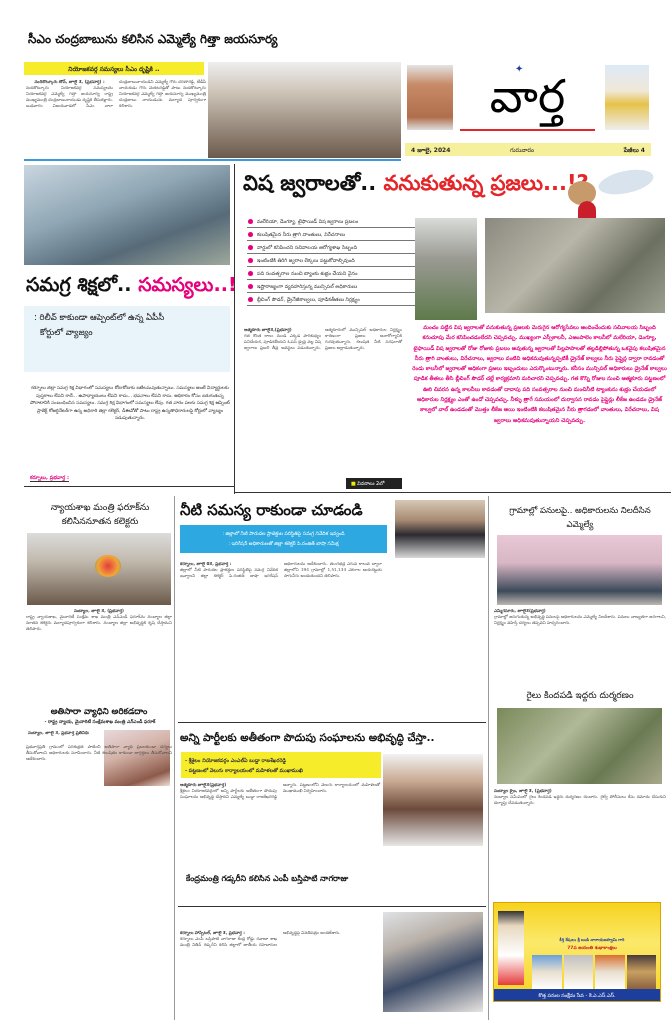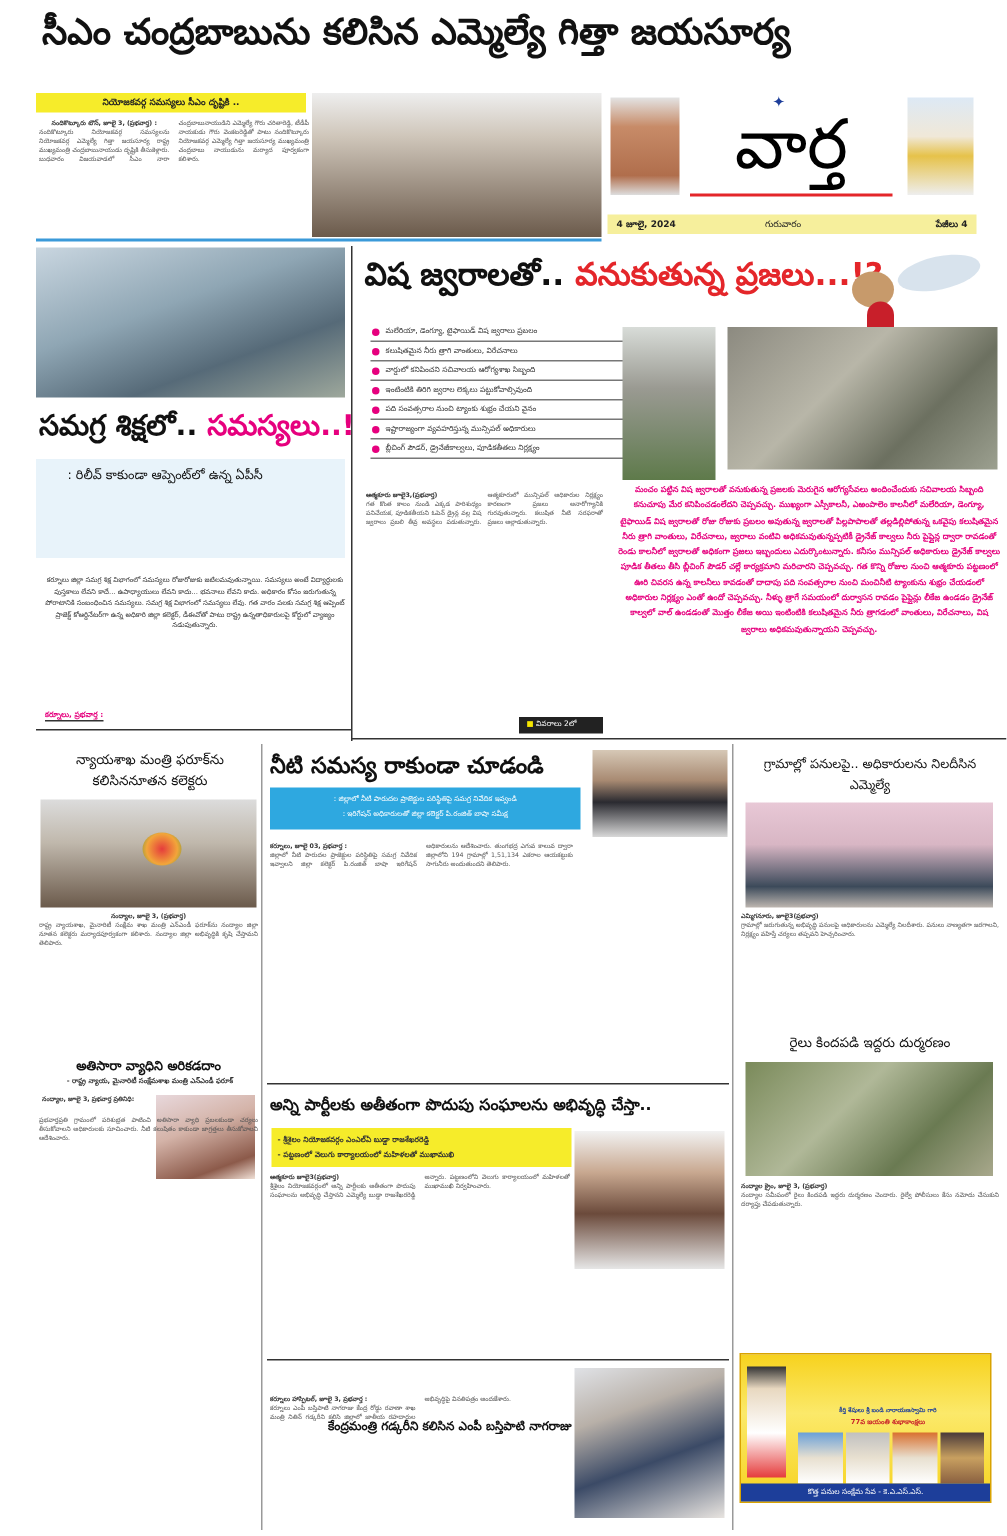--- a/index.html
+++ b/index.html
@@ -10,21 +10,21 @@
 .col2{column-count:2;column-gap:6px}
 .ph-group{background:linear-gradient(180deg,#eee 0%,#cfc6ba 30%,#6b5a4b 100%)}
 .rule{background:#333}
 .bul{font-size:5px;line-height:12px;color:#333;border-bottom:1px solid #777;padding-left:10px;position:relative}
 .bul:before{content:"";position:absolute;left:1px;top:4px;width:5px;height:5px;border-radius:50%;background:#e6007e}
 .pink{color:#e6007e}
 </style>
 </head>
 <body>
 
-<div class="abs hl" style="left:28px;top:10px;width:372px;font-size:24px;line-height:22px;white-space:nowrap">సీఎం చంద్రబాబును కలిసిన ఎమ్మెల్యే గిత్తా జయసూర్య</div>
+<div class="abs hl" style="left:28px;top:28px;width:372px;font-size:12px;line-height:22px;white-space:nowrap">సీఎం చంద్రబాబును కలిసిన ఎమ్మెల్యే గిత్తా జయసూర్య</div>
 <div class="abs" style="left:24px;top:62px;width:180px;height:13px;background:#f6ec2a;font-size:6px;font-weight:bold;text-align:center;line-height:13px">నియోజకవర్గ సమస్యలు సీఎం దృష్టికి ..</div>
 <div class="abs txt col2" style="left:26px;top:79px;width:180px;height:78px">
   <div style="font-weight:bold;color:#333;text-align:center">నందికొట్కూరు టౌన్, జూలై 3, (ప్రభవార్త) :</div>
   <div>నందికొట్కూరు నియోజకవర్గ సమస్యలను నియోజకవర్గ ఎమ్మెల్యే గిత్తా జయసూర్య రాష్ట్ర ముఖ్యమంత్రి చంద్రబాబునాయుడు దృష్టికి తీసుకెళ్లారు. బుధవారం విజయవాడలో సీఎం నారా చంద్రబాబునాయుడిని ఎమ్మెల్యే గౌరు చరితారెడ్డి, టీడీపీ నాయకుడు గౌరు వెంకటరెడ్డితో పాటు నందికొట్కూరు నియోజకవర్గ ఎమ్మెల్యే గిత్తా జయసూర్య ముఖ్యమంత్రి చంద్రబాబు నాయుడును మర్యాద పూర్వకంగా కలిశారు.</div>
 </div>
 <div class="abs ph-group" style="left:208px;top:62px;width:193px;height:96px"></div>
 <div class="abs" style="left:24px;top:159px;width:377px;height:2px;background:#3b9ad9"></div>
 
 <div class="abs" style="left:405px;top:25px;width:246px;height:115px">
   <div style="position:absolute;left:2px;top:40px;width:46px;height:65px;background:linear-gradient(180deg,#e3e3e3 0%,#c78b68 30%,#b06e4c 80%,#ddd 100%)"></div>
@@ -37,22 +37,23 @@
   <span style="position:absolute;left:6px">4 జూలై, 2024</span>
   <span style="position:absolute;left:105px;font-weight:normal">గురువారం</span>
   <span style="position:absolute;right:6px">పేజీలు 4</span>
 </div>
 
 <div class="abs" style="left:24px;top:165px;width:206px;height:100px;background:linear-gradient(160deg,#c9d6e0 0%,#8fa6b4 40%,#566a78 70%,#9ea89c 100%)"></div>
 <div class="abs" style="left:26px;top:273px;width:210px;font-size:19px;font-weight:bold;white-space:nowrap">
   <span style="color:#111">సమగ్ర శిక్షలో..</span>
   <span class="pink">సమస్యలు..!</span>
 </div>
-<div class="abs" style="left:24px;top:306px;width:206px;height:66px;background:#e8f3fa;padding:4px 21px;font-size:8.5px;line-height:15px;color:#111">
+<div class="abs" style="left:24px;top:306px;width:206px;height:66px;background:#e8f3fa;padding:4px 10px;font-size:8.5px;line-height:15px;color:#111">
   <div>: రిలీవ్ కాకుండా ఆప్పెంట్‌లో ఉన్న ఏపీసీ</div>
+  <div style="padding-left:6px">కోర్టులో వ్యాజ్యం</div>
 </div>
 <div class="abs txt" style="left:30px;top:384px;width:200px;height:88px;font-size:4.6px;line-height:7.6px;text-align:center;color:#333">కర్నూలు జిల్లా సమగ్ర శిక్ష విభాగంలో సమస్యలు రోజురోజుకు జటిలమవుతున్నాయి. సమస్యలు అంటే విద్యార్థులకు పుస్తకాలు లేవని కాదే... ఉపాధ్యాయులు లేవని కాదు... భవనాలు లేవని కాదు. అధికారం కోసం జరుగుతున్న పోరాటానికి సంబంధించిన సమస్యలు. సమగ్ర శిక్ష విభాగంలో సమస్యలు లేవు. గత వారం పలకు సమగ్ర శిక్ష ఆప్పెంట్ ప్రాజెక్ట్ కోఆర్డినేటర్‌గా ఉన్న అధికారి జిల్లా కలెక్టర్, డీఈవోతో పాటు రాష్ట్ర ఉన్నతాధికారులపై కోర్టులో వ్యాజ్యం నడుపుతున్నారు.</div>
 <div class="abs pink" style="left:30px;top:474px;font-size:5px;font-weight:bold;border-bottom:1px solid #333">కర్నూలు, ప్రభవార్త :</div>
 <div class="abs rule" style="left:24px;top:486px;width:210px;height:1px"></div>
 
 <div class="abs" style="left:234px;top:164px;width:1px;height:330px;background:#333"></div>
 <div class="abs" style="left:243px;top:170px;font-size:21px;font-weight:bold;white-space:nowrap;line-height:26px">
   <span style="color:#111">విష జ్వరాలతో..</span>
   <span style="color:#e4262a">వనుకుతున్న ప్రజలు...!?</span>
 </div>
@@ -118,21 +119,21 @@
   <div>- శ్రీశైలం నియోజకవర్గం ఎంఎల్ఏ బుడ్డా రాజశేఖరరెడ్డి</div>
   <div>- పట్టణంలో వెలుగు కార్యాలయంలో మహిళలతో ముఖాముఖి</div>
 </div>
 <div class="abs ph-group" style="left:383px;top:754px;width:100px;height:92px;background:linear-gradient(180deg,#f2f2f2 0%,#c8a890 30%,#6b4a3b 60%,#e6e6e6 100%)"></div>
 <div class="abs txt col2" style="left:180px;top:782px;width:200px;height:118px">
   <div style="font-weight:bold;color:#333">ఆత్మకూరు జూలై3(ప్రభవార్త)</div>
   <div>శ్రీశైలం నియోజకవర్గంలో అన్ని పార్టీలకు అతీతంగా పొదుపు సంఘాలను అభివృద్ధి చేస్తానని ఎమ్మెల్యే బుడ్డా రాజశేఖరరెడ్డి అన్నారు. పట్టణంలోని వెలుగు కార్యాలయంలో మహిళలతో ముఖాముఖి నిర్వహించారు.</div>
 </div>
 <div class="abs" style="left:178px;top:906px;width:308px;height:1px;background:#333"></div>
 
-<div class="abs hl" style="left:186px;top:944px;width:195px;font-size:8px;line-height:14px;text-align:right;white-space:nowrap">కేంద్రమంత్రి గడ్కరీని కలిసిన ఎంపీ బస్తిపాటి నాగరాజు</div>
+<div class="abs hl" style="left:186px;top:872px;width:195px;font-size:8px;line-height:14px;text-align:left;white-space:nowrap">కేంద్రమంత్రి గడ్కరీని కలిసిన ఎంపీ బస్తిపాటి నాగరాజు</div>
 <div class="abs txt col2" style="left:180px;top:930px;width:200px;height:90px">
   <div style="font-weight:bold;color:#333">కర్నూలు హాస్పిటల్, జూలై 3, ప్రభవార్త :</div>
   <div>కర్నూలు ఎంపీ బస్తిపాటి నాగరాజు కేంద్ర రోడ్డు రవాణా శాఖ మంత్రి నితిన్ గడ్కరీని కలిసి జిల్లాలో జాతీయ రహదారుల అభివృద్ధిపై వినతిపత్రం అందజేశారు.</div>
 </div>
 <div class="abs" style="left:383px;top:912px;width:100px;height:100px;background:linear-gradient(160deg,#e0e2e6 0%,#b8b0a8 30%,#3b4a66 60%,#e8e4e0 100%)"></div>
 
 <div class="abs" style="left:500px;top:503px;width:160px;font-size:8.5px;line-height:14px;text-align:center;color:#111">గ్రామాల్లో పనులపై.. అధికారులను నిలదీసిన ఎమ్మెల్యే</div>
 <div class="abs" style="left:497px;top:535px;width:165px;height:70px;background:linear-gradient(180deg,#e8c8d6 0%,#d8b6c4 40%,#3c4a5a 80%,#bdb6b0 100%)"></div>
 <div class="abs txt" style="left:494px;top:608px;width:172px;height:74px">
   <div style="font-weight:bold;color:#333">ఎమ్మిగనూరు, జూలై3(ప్రభవార్త)</div>

